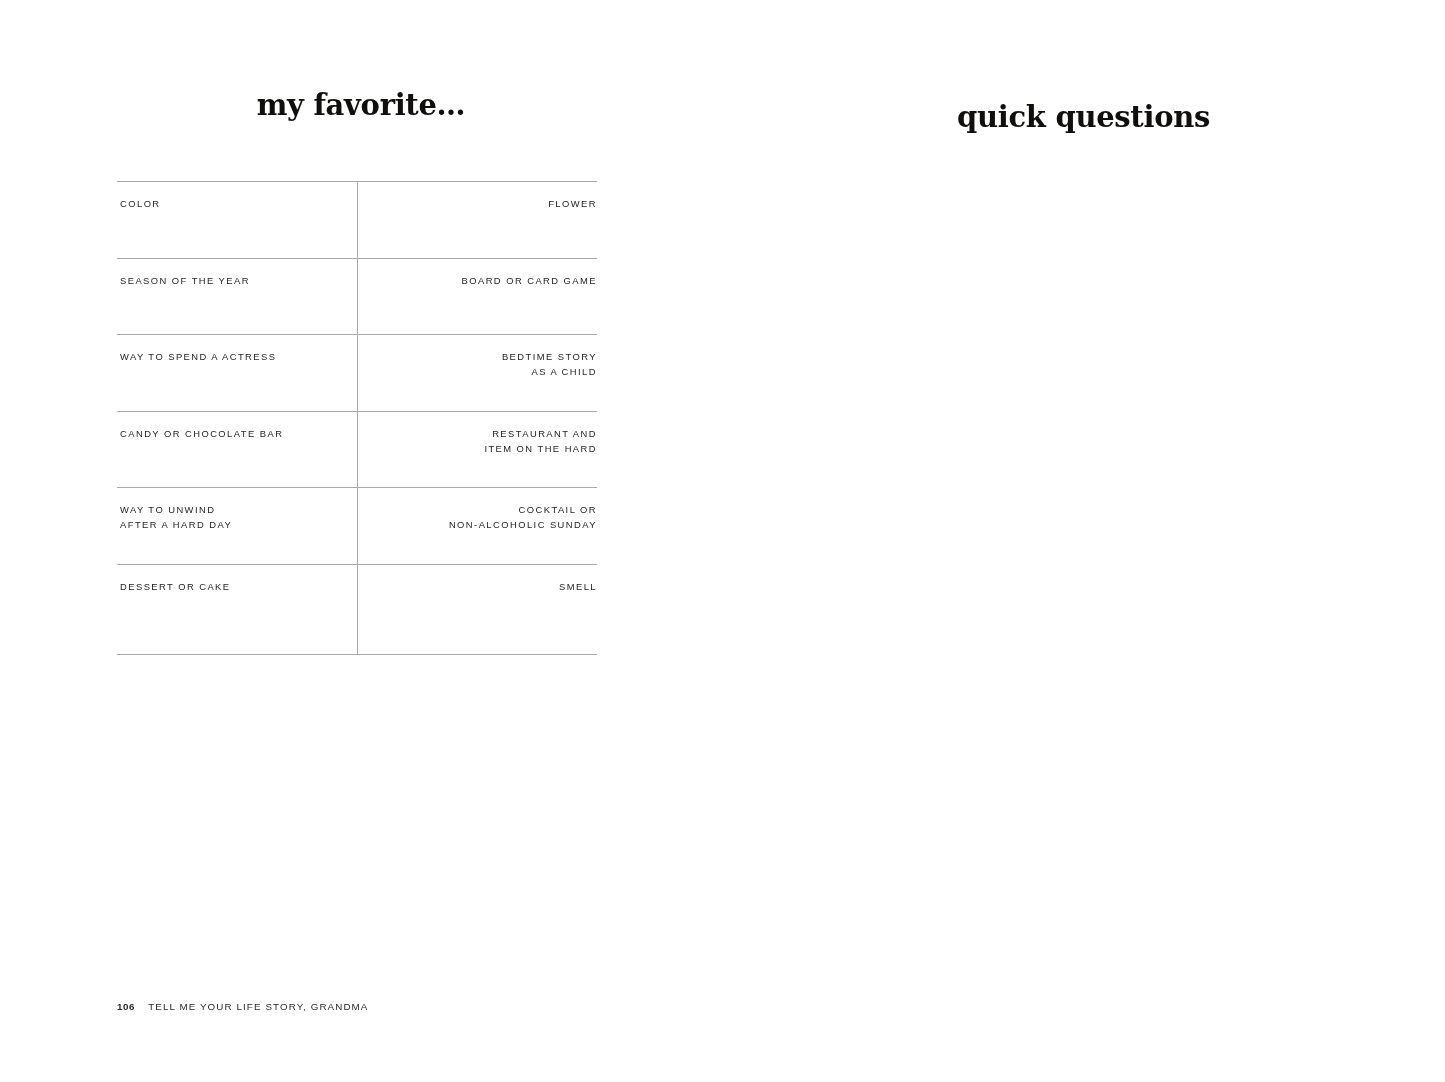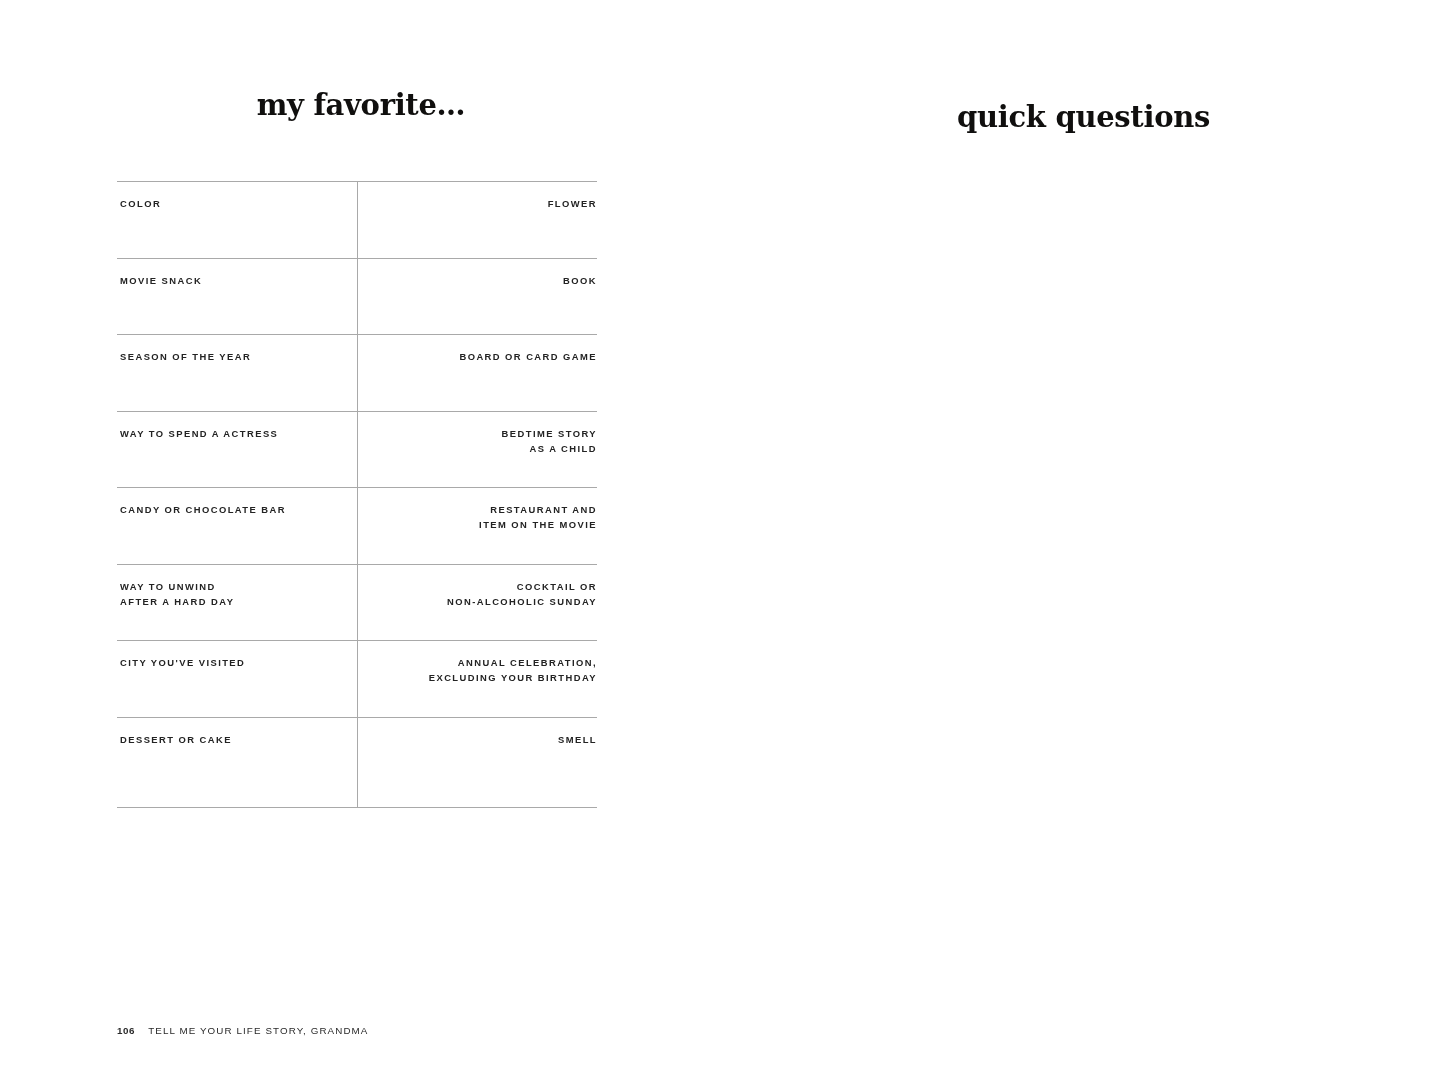--- a/index.html
+++ b/index.html
@@ -77,34 +77,34 @@
   .fav-table td.col-right { border-left: 1px solid #a9a9a9; text-align: right; }
 
   .fav-label {
     font-size: 9.4px;
     letter-spacing: 1.45px;
     line-height: 15px;
     color: #232323;
     padding-top: 14px;
     padding-left: 3px;
     white-space: pre-line;
-    font-weight: 700;
+    font-weight: 400;
   }
   .fav-table td.col-right .fav-label { padding-left: 11px; }
 
   
   .footer {
     position: absolute;
     bottom: 0;
     font-size: 9.8px;
     letter-spacing: 1.1px;
     color: #2a2a2a;
     white-space: nowrap;
   }
-  .footer-left  { left: 117px;  top: 1025px; }
+  .footer-left  { left: 117px;  top: 1001px; }
   .footer-right { left: 0; width: 1328px; top: 1001px; text-align: right; }
   .folio {
     font-weight: 700;
     letter-spacing: 0.6px;
   }
   .footer-left .folio  { margin-right: 13px; }
 </style>
 </head>
 <body>
 
@@ -119,28 +119,20 @@
           <tr>
             <td>
               <div class="fav-label">COLOR</div>
             </td>
             <td class="col-right">
               <div class="fav-label">FLOWER</div>
             </td>
           </tr>
           <tr>
             <td>
-              <div class="fav-label">MOVIE SNACK</div>
-            </td>
-            <td class="col-right">
-              <div class="fav-label">BOOK</div>
-            </td>
-          </tr>
-          <tr>
-            <td>
               <div class="fav-label">SEASON OF THE YEAR</div>
             </td>
             <td class="col-right">
               <div class="fav-label">BOARD OR CARD GAME</div>
             </td>
           </tr>
           <tr>
             <td>
               <div class="fav-label">WAY TO SPEND A ACTRESS</div>
             </td>
@@ -148,40 +140,31 @@
               <div class="fav-label">BEDTIME STORY
 AS A CHILD</div>
             </td>
           </tr>
           <tr>
             <td>
               <div class="fav-label">CANDY OR CHOCOLATE BAR</div>
             </td>
             <td class="col-right">
               <div class="fav-label">RESTAURANT AND
-ITEM ON THE MOVIE</div>
+ITEM ON THE HARD</div>
             </td>
           </tr>
           <tr>
             <td>
               <div class="fav-label">WAY TO UNWIND
 AFTER A HARD DAY</div>
             </td>
             <td class="col-right">
               <div class="fav-label">COCKTAIL OR
 NON-ALCOHOLIC SUNDAY</div>
-            </td>
-          </tr>
-          <tr>
-            <td>
-              <div class="fav-label">CITY YOU'VE VISITED</div>
-            </td>
-            <td class="col-right">
-              <div class="fav-label">ANNUAL CELEBRATION,
-EXCLUDING YOUR BIRTHDAY</div>
             </td>
           </tr>
           <tr class="tall">
             <td>
               <div class="fav-label">DESSERT OR CAKE</div>
             </td>
             <td class="col-right">
               <div class="fav-label">SMELL</div>
             </td>
           </tr>

